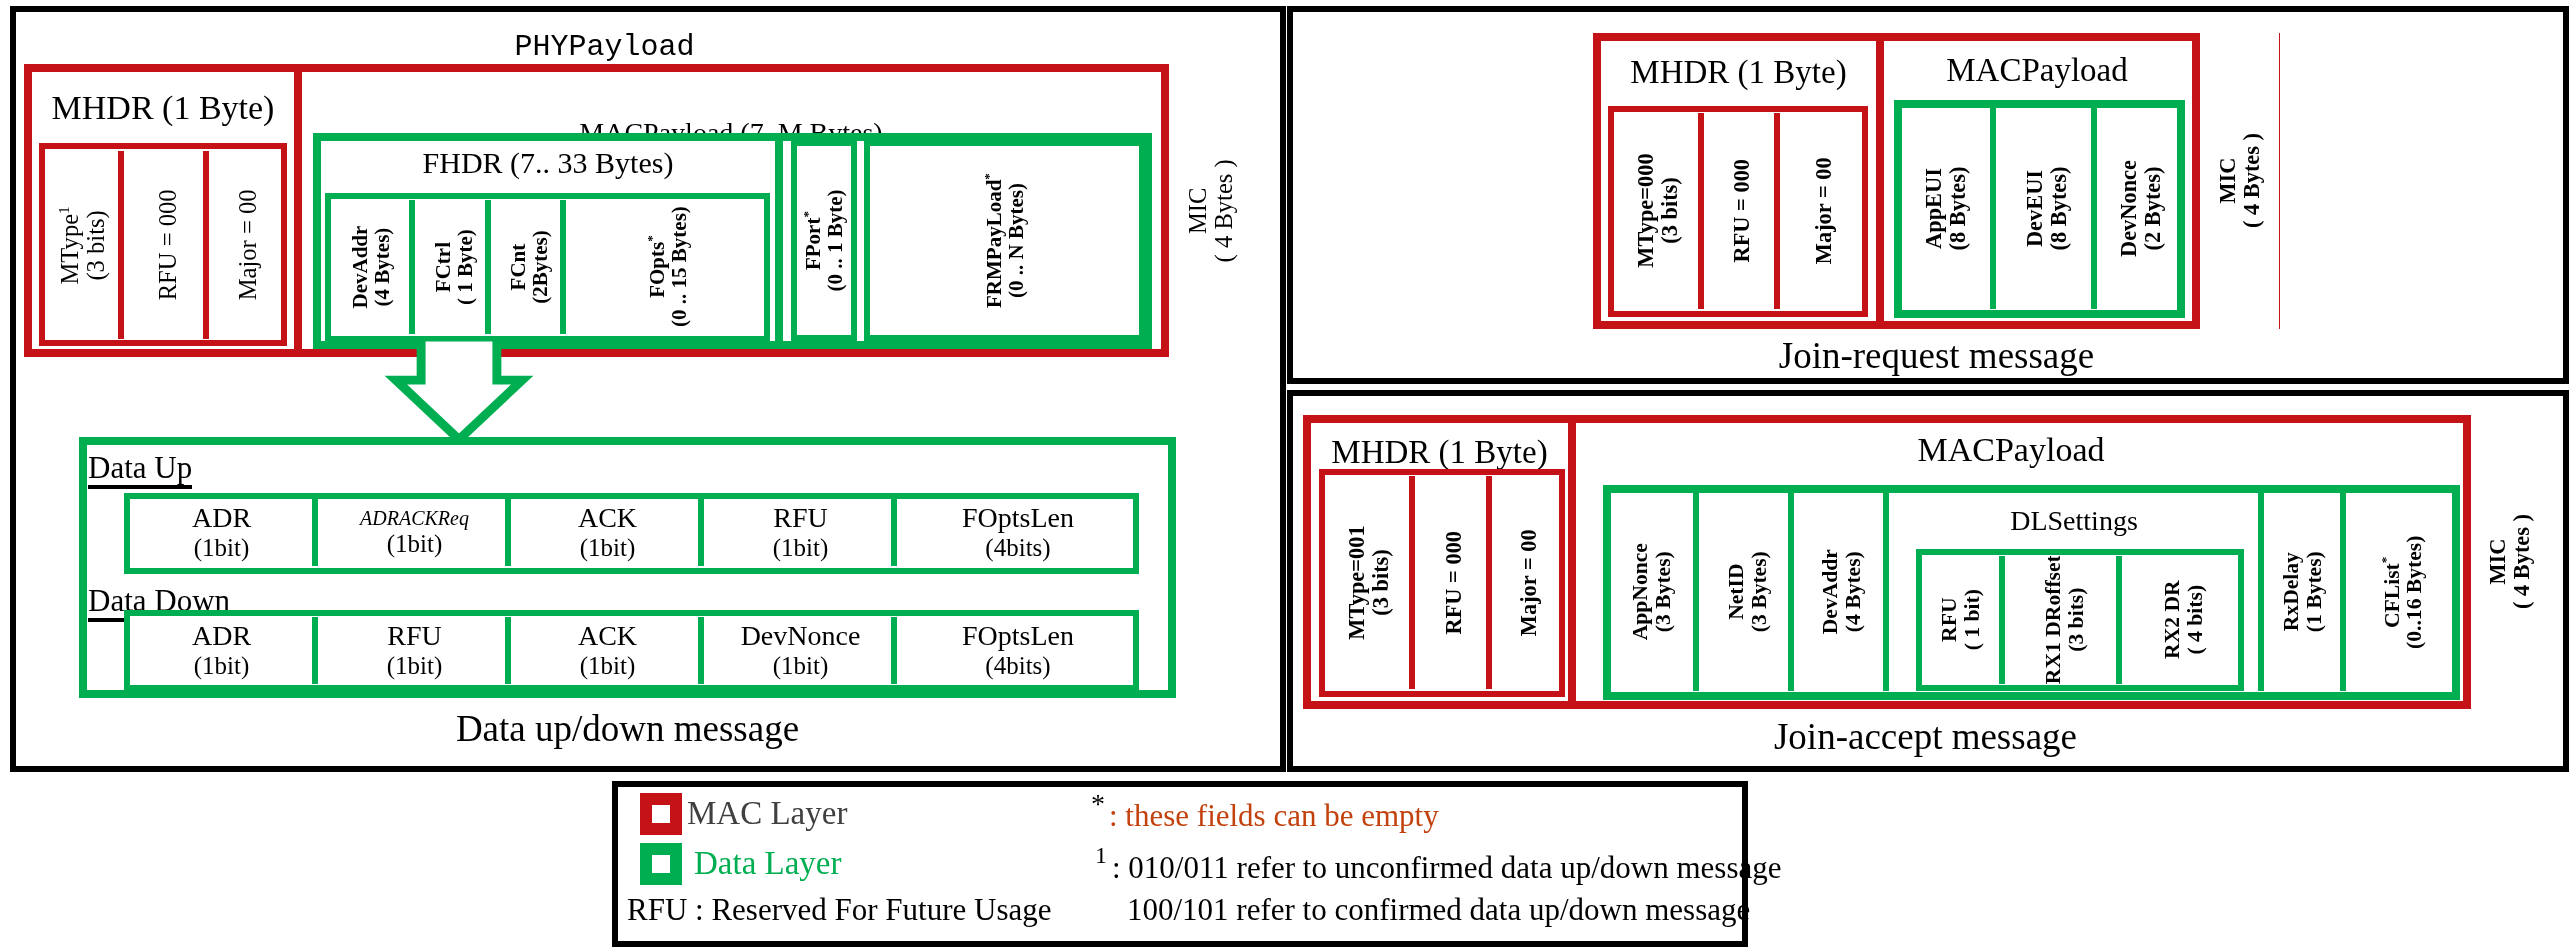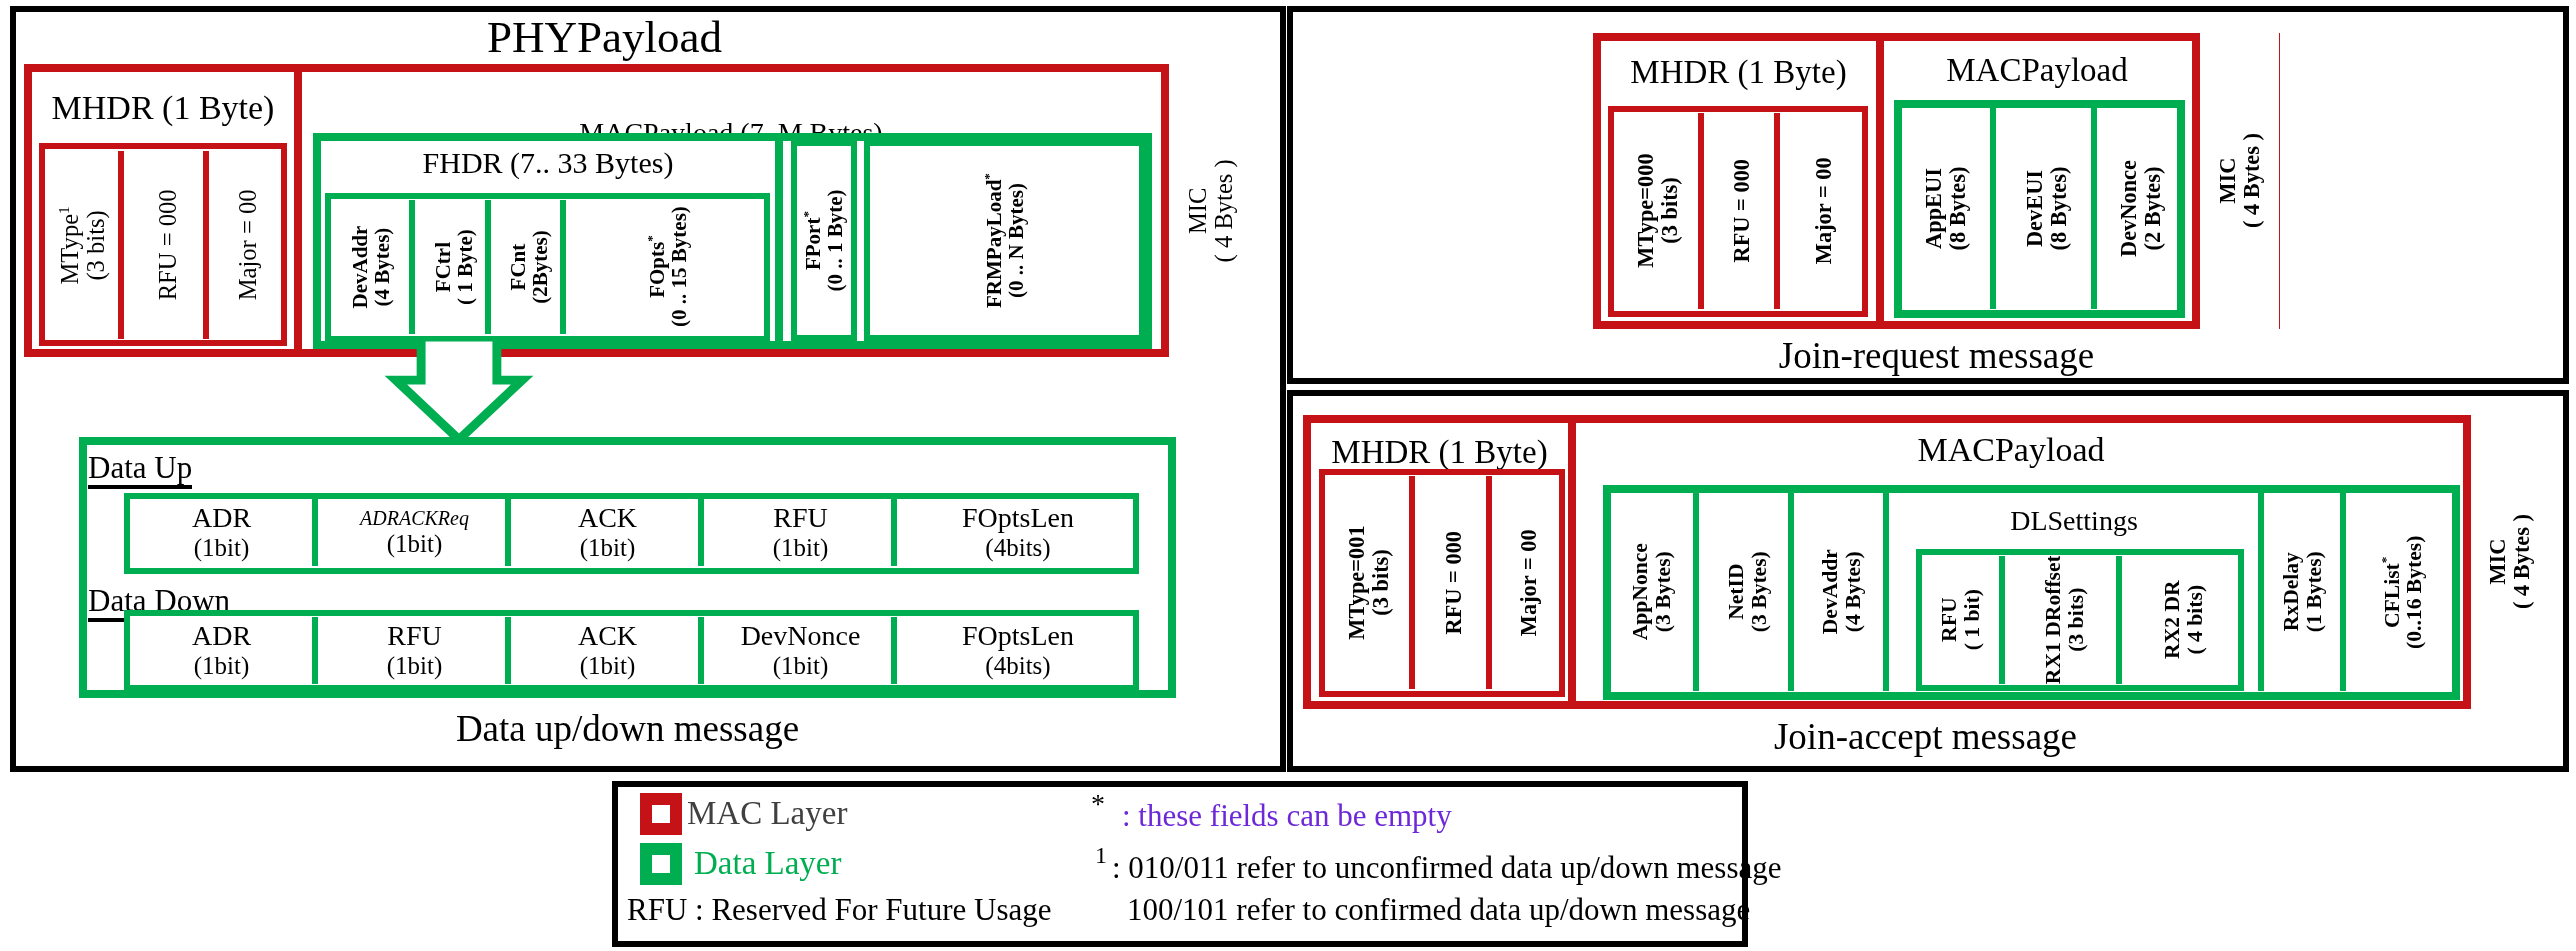--- a/index.html
+++ b/index.html
@@ -60,21 +60,21 @@
   .arrow{position:absolute;}
 </style>
 </head>
 <body>
 
 <div id="root">
 
   <div class="abs panel" style="left:10.4px;top:6px;width:1276px;height:766px;">
   </div>
 
-  <div class="ttl" style="left:22.4px;top:15px;width:1164px;font-size:45px;">PHYPayload</div>
+  <div class="ttl" style="left:22.4px;top:32px;width:1164px;font-size:30px;font-family:Liberation Mono, monospace;">PHYPayload</div>
 
   <div class="abs red" style="left:24px;top:64px;width:1228px;height:293px;"></div>
 
   <div class="abs red" style="left:24px;top:64px;width:278px;height:293px;"></div>
   <div class="ttl" style="left:27px;top:91px;width:272px;font-size:34px;">MHDR (1 Byte)</div>
 
   <div class="abs red-thin" style="left:39px;top:143px;width:248px;height:203px;"></div>
 
   <div class="vcell plain" style="left:46px;top:151px;width:78px;height:188px;border-right:6.7px solid #C41217;">
     <span class="txt" style="font-size:24.6px;">
@@ -348,20 +348,20 @@
 
   <div class="swatch" style="left:640px;top:793px;width:42px;height:42px;border:12px solid #C41217;background:#fff;"></div>
   <div class="legend-text" style="left:687px;top:797px;font-size:33px;color:#404040;">MAC Layer</div>
 
   <div class="swatch" style="left:640px;top:843px;width:42px;height:42px;border:12px solid #00AE52;background:#fff;"></div>
   <div class="legend-text" style="left:694px;top:847px;font-size:33px;color:#00AE52;">Data Layer</div>
 
   <div class="legend-text" style="left:627px;top:894px;font-size:31px;color:#000;">RFU : Reserved For Future Usage</div>
 
   <div class="legend-text" style="left:1091px;top:790px;font-size:28px;color:#000;">*</div>
-  <div class="legend-text" style="left:1109px;top:800px;font-size:31px;color:#6d28d9;margin-left:13px;">: these fields can be empty</div>
+  <div class="legend-text" style="left:1109px;top:800px;font-size:31px;color:#c2410c;">: these fields can be empty</div>
 
   <div class="legend-text" style="left:1095px;top:843px;font-size:24px;color:#000;">1</div>
   <div class="legend-text" style="left:1112px;top:852px;font-size:31px;color:#000;">: 010/011 refer to unconfirmed data up/down message</div>
   <div class="legend-text" style="left:1127px;top:894px;font-size:31px;color:#000;">100/101 refer to confirmed data up/down message</div>
 
 </div>
 
 
 </body></html>

